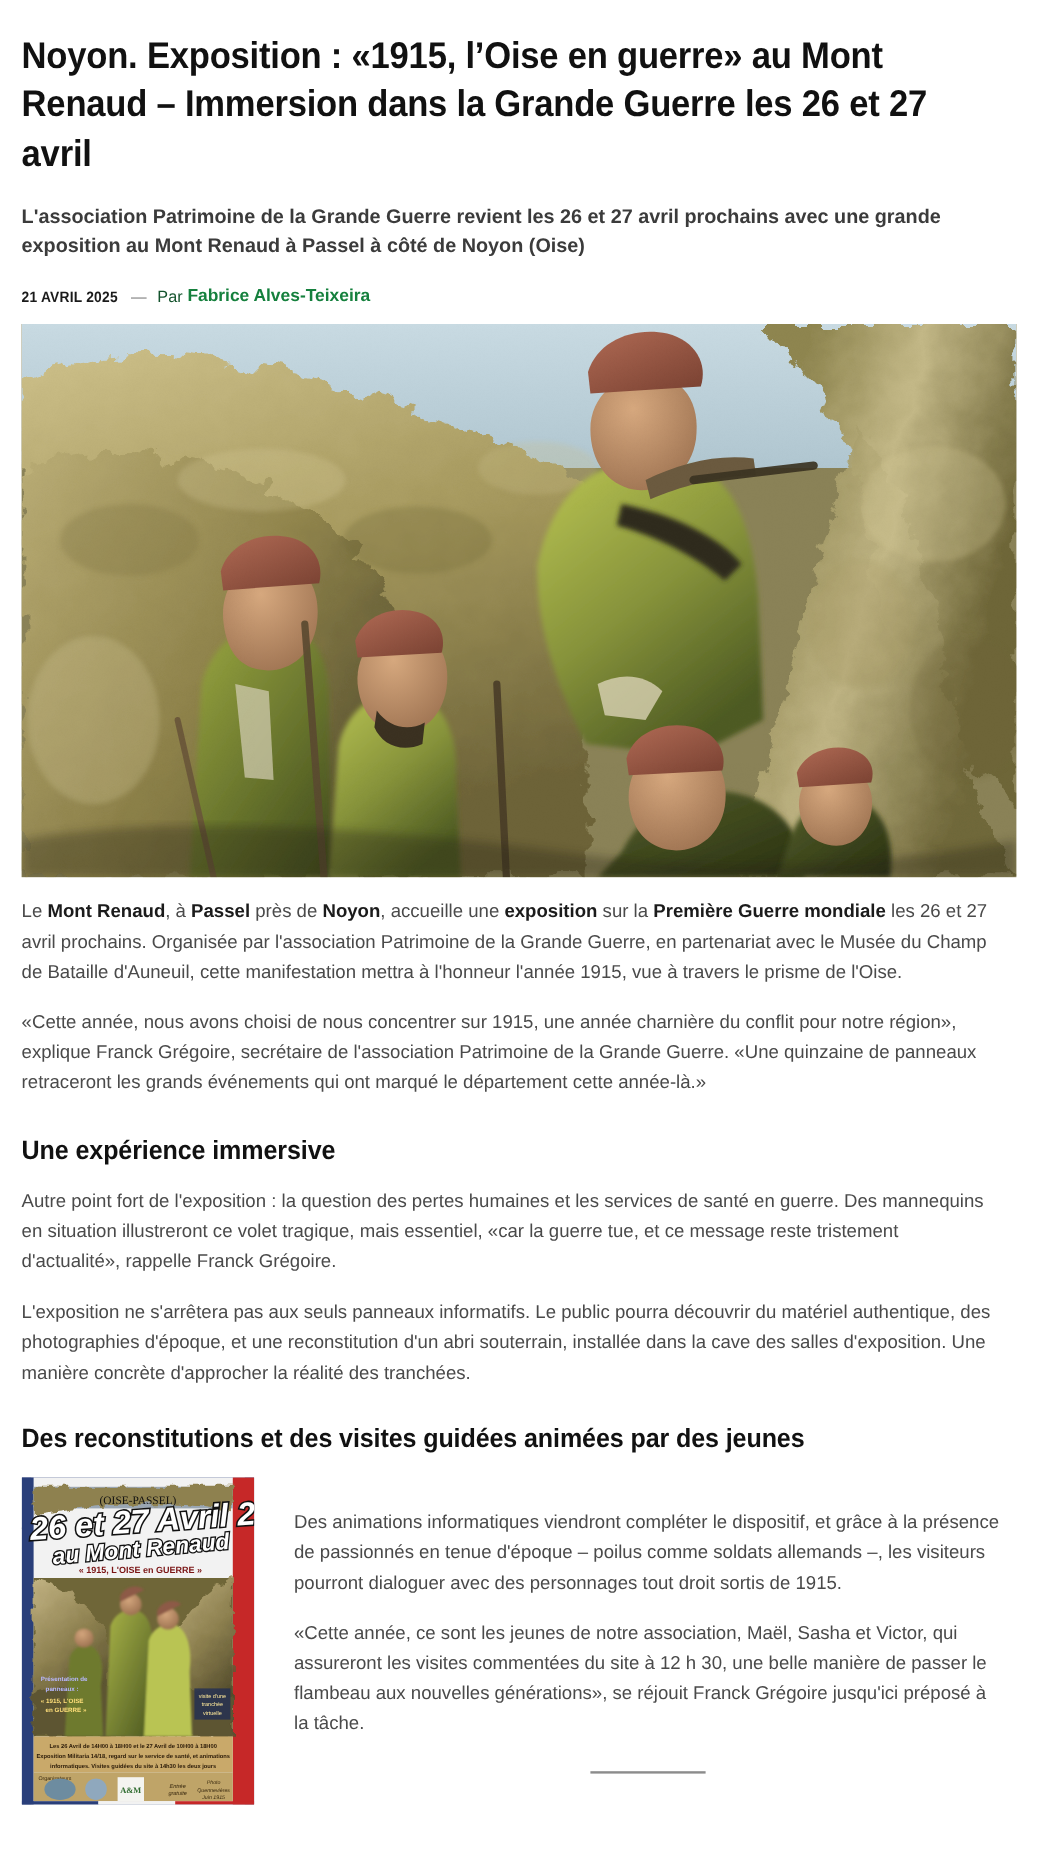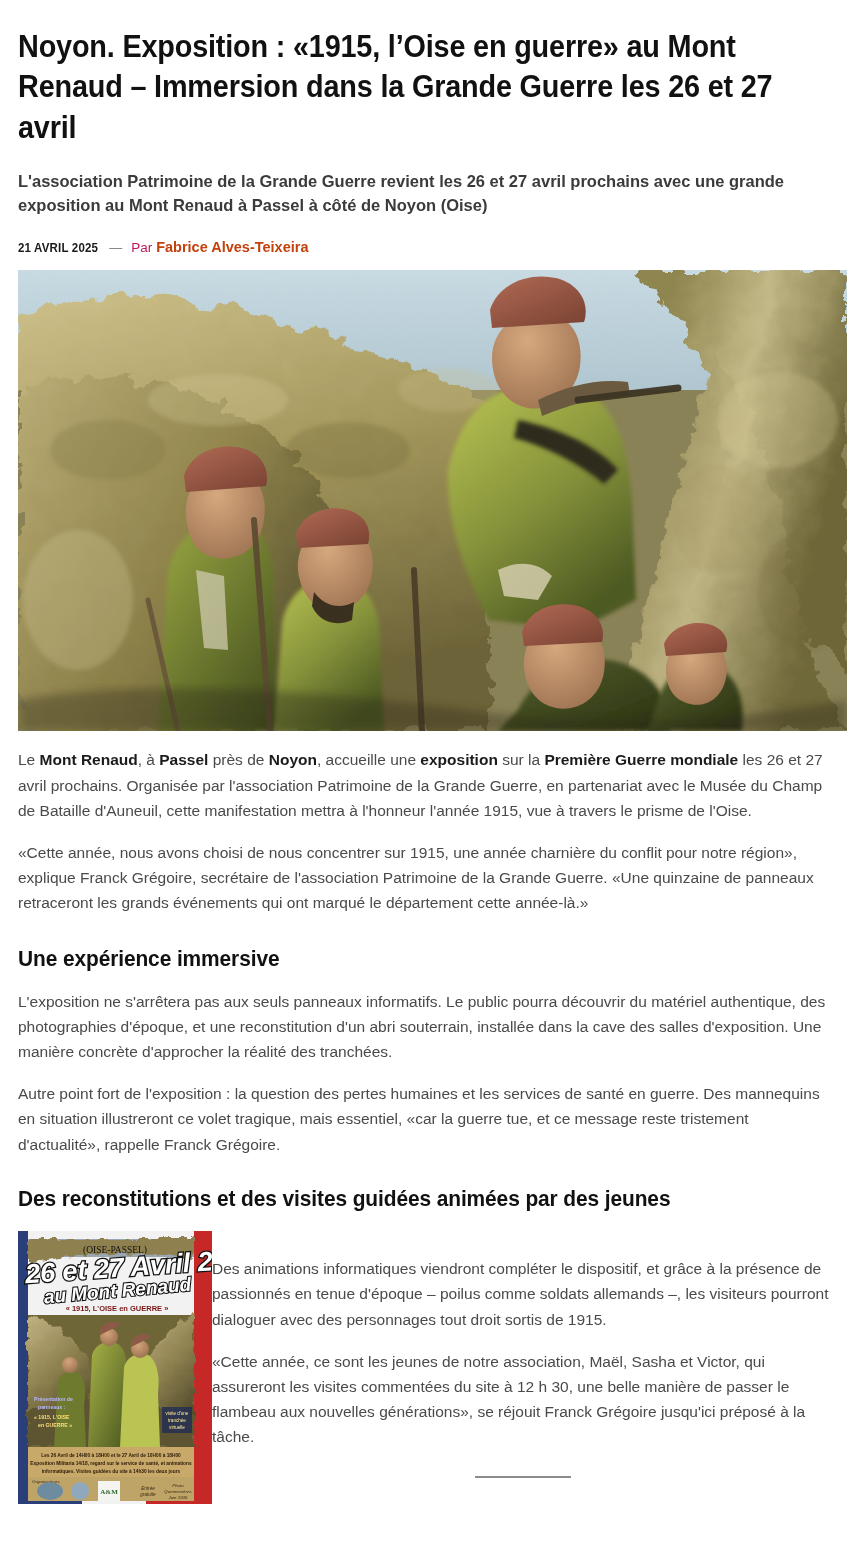--- a/index.html
+++ b/index.html
@@ -61,27 +61,27 @@
     color: #1a1a1a;
     transform: scaleX(0.92);
     transform-origin: left center;
   }
   .byline-dash {
     margin: 0 9px 0 4px;
     color: #7a7a7a;
   }
   .byline-by {
     font-size: 13.5px;
-    color: #be185d;
+    color: #14532d;
   }
   .byline-author {
     font-family: "Liberation Sans Narrow", "Liberation Sans", sans-serif;
     font-weight: bold;
     font-size: 14.5px;
-    color: #c2410c;
+    color: #15803d;
     margin-left: 4px;
   }
 
   
   .hero {
     margin-top: 15px;
     width: 829px;
     height: 461px;
     overflow: hidden;
     position: relative;
@@ -126,20 +126,21 @@
     flex: 0 0 194px;
   }
   .poster {
     width: 194px;
     height: 273px;
     display: block;
     overflow: hidden;
   }
   .text-col {
     flex: 1 1 auto;
+    padding-left: 33px;
   }
   .text-col .body-p { margin-top: 0; }
   .text-col .body-p + .body-p { margin-top: 17px; }
 
   .rule {
     width: 96px;
     height: 2px;
     background: #8c8c8c;
     margin: 27px auto 0 auto;
   }
@@ -295,23 +296,23 @@
   </div>
 
   <p class="body-p first">
     <span>Le </span><b>Mont Renaud</b><span>, à </span><b>Passel</b><span> près de </span><b>Noyon</b><span>, accueille une </span><b>exposition</b><span> sur la </span><b>Première Guerre mondiale</b><span> les 26 et 27 avril prochains. Organisée par l'association Patrimoine de la Grande Guerre, en partenariat avec le Musée du Champ de Bataille d'Auneuil, cette manifestation mettra à l'honneur l'année 1915, vue à travers le prisme de l'Oise.</span>
   </p>
 
   <p class="body-p">«Cette année, nous avons choisi de nous concentrer sur 1915, une année charnière du conflit pour notre région», explique Franck Grégoire, secrétaire de l'association Patrimoine de la Grande Guerre. «Une quinzaine de panneaux retraceront les grands événements qui ont marqué le département cette année-là.»</p>
 
   <h2 class="section">Une expérience immersive</h2>
 
+  <p class="body-p">Autre point fort de l'exposition : la question des pertes humaines et les services de santé en guerre. Des mannequins en situation illustreront ce volet tragique, mais essentiel, «car la guerre tue, et ce message reste tristement d'actualité», rappelle Franck Grégoire.</p>
+
   <p class="body-p">L'exposition ne s'arrêtera pas aux seuls panneaux informatifs. Le public pourra découvrir du matériel authentique, des photographies d'époque, et une reconstitution d'un abri souterrain, installée dans la cave des salles d'exposition. Une manière concrète d'approcher la réalité des tranchées.</p>
-
-  <p class="body-p">Autre point fort de l'exposition : la question des pertes humaines et les services de santé en guerre. Des mannequins en situation illustreront ce volet tragique, mais essentiel, «car la guerre tue, et ce message reste tristement d'actualité», rappelle Franck Grégoire.</p>
 
   <h2 class="section tight">Des reconstitutions et des visites guidées animées par des jeunes</h2>
 
   <div class="cols">
 
     <div class="poster-col">
       <div class="poster">
         <svg width="194" height="273" viewBox="0 0 194 273" role="img">
           <defs>
             <linearGradient id="pEarth" x1="0" y1="0" x2="0.4" y2="1">

